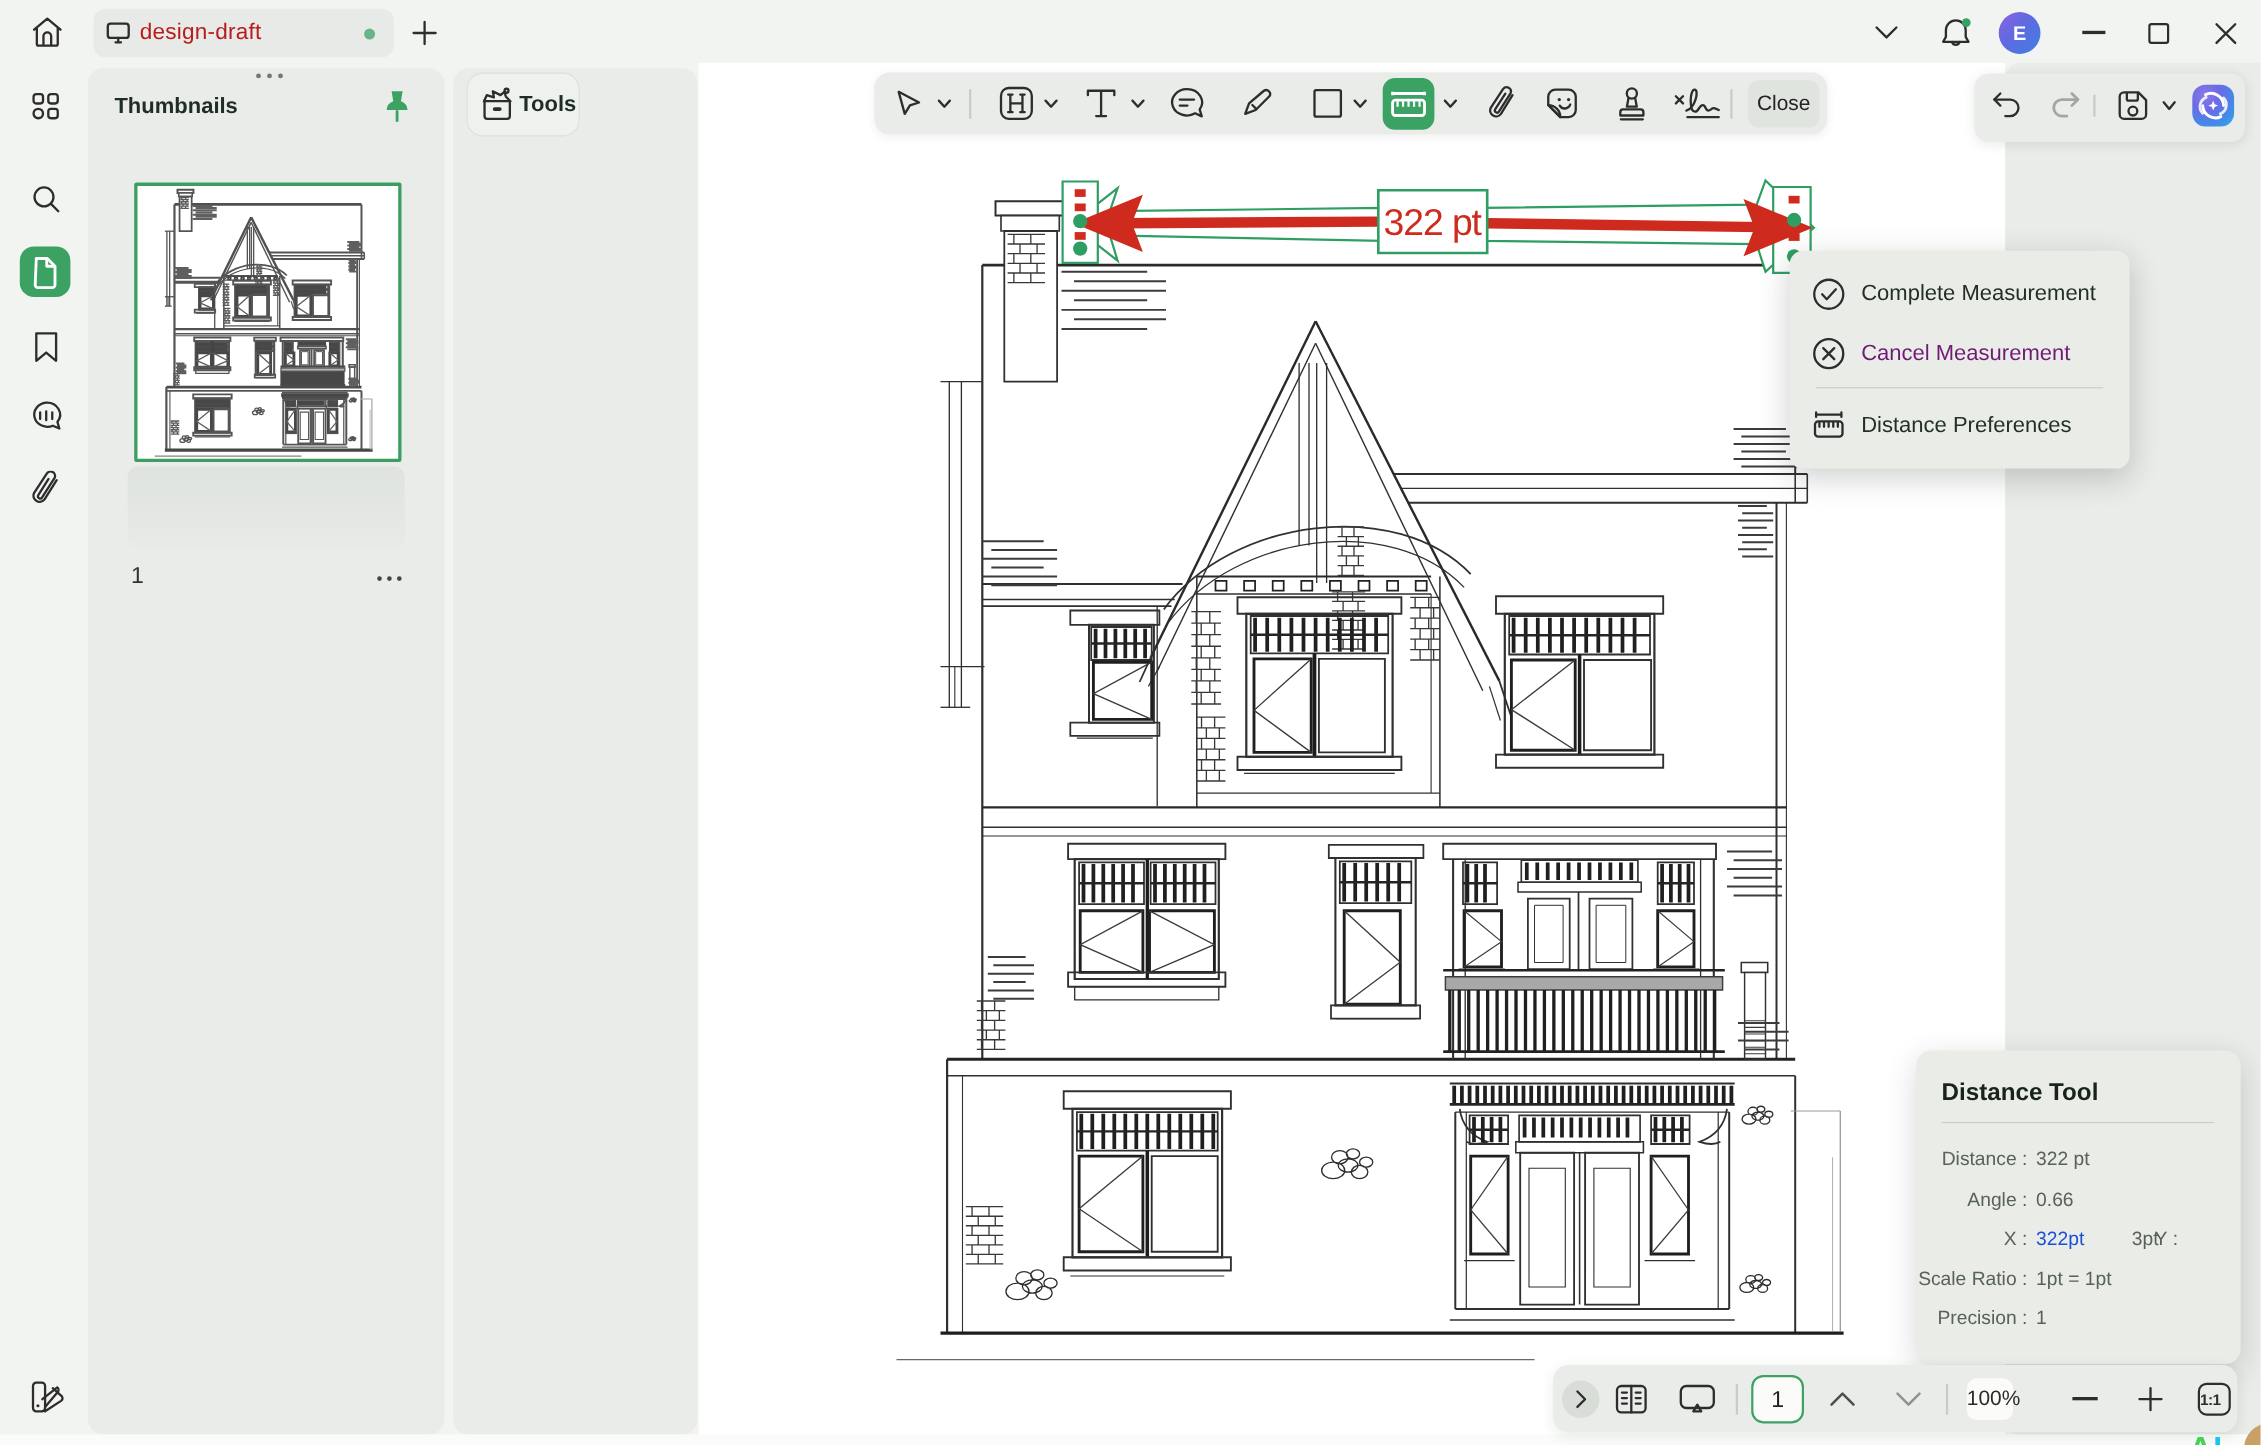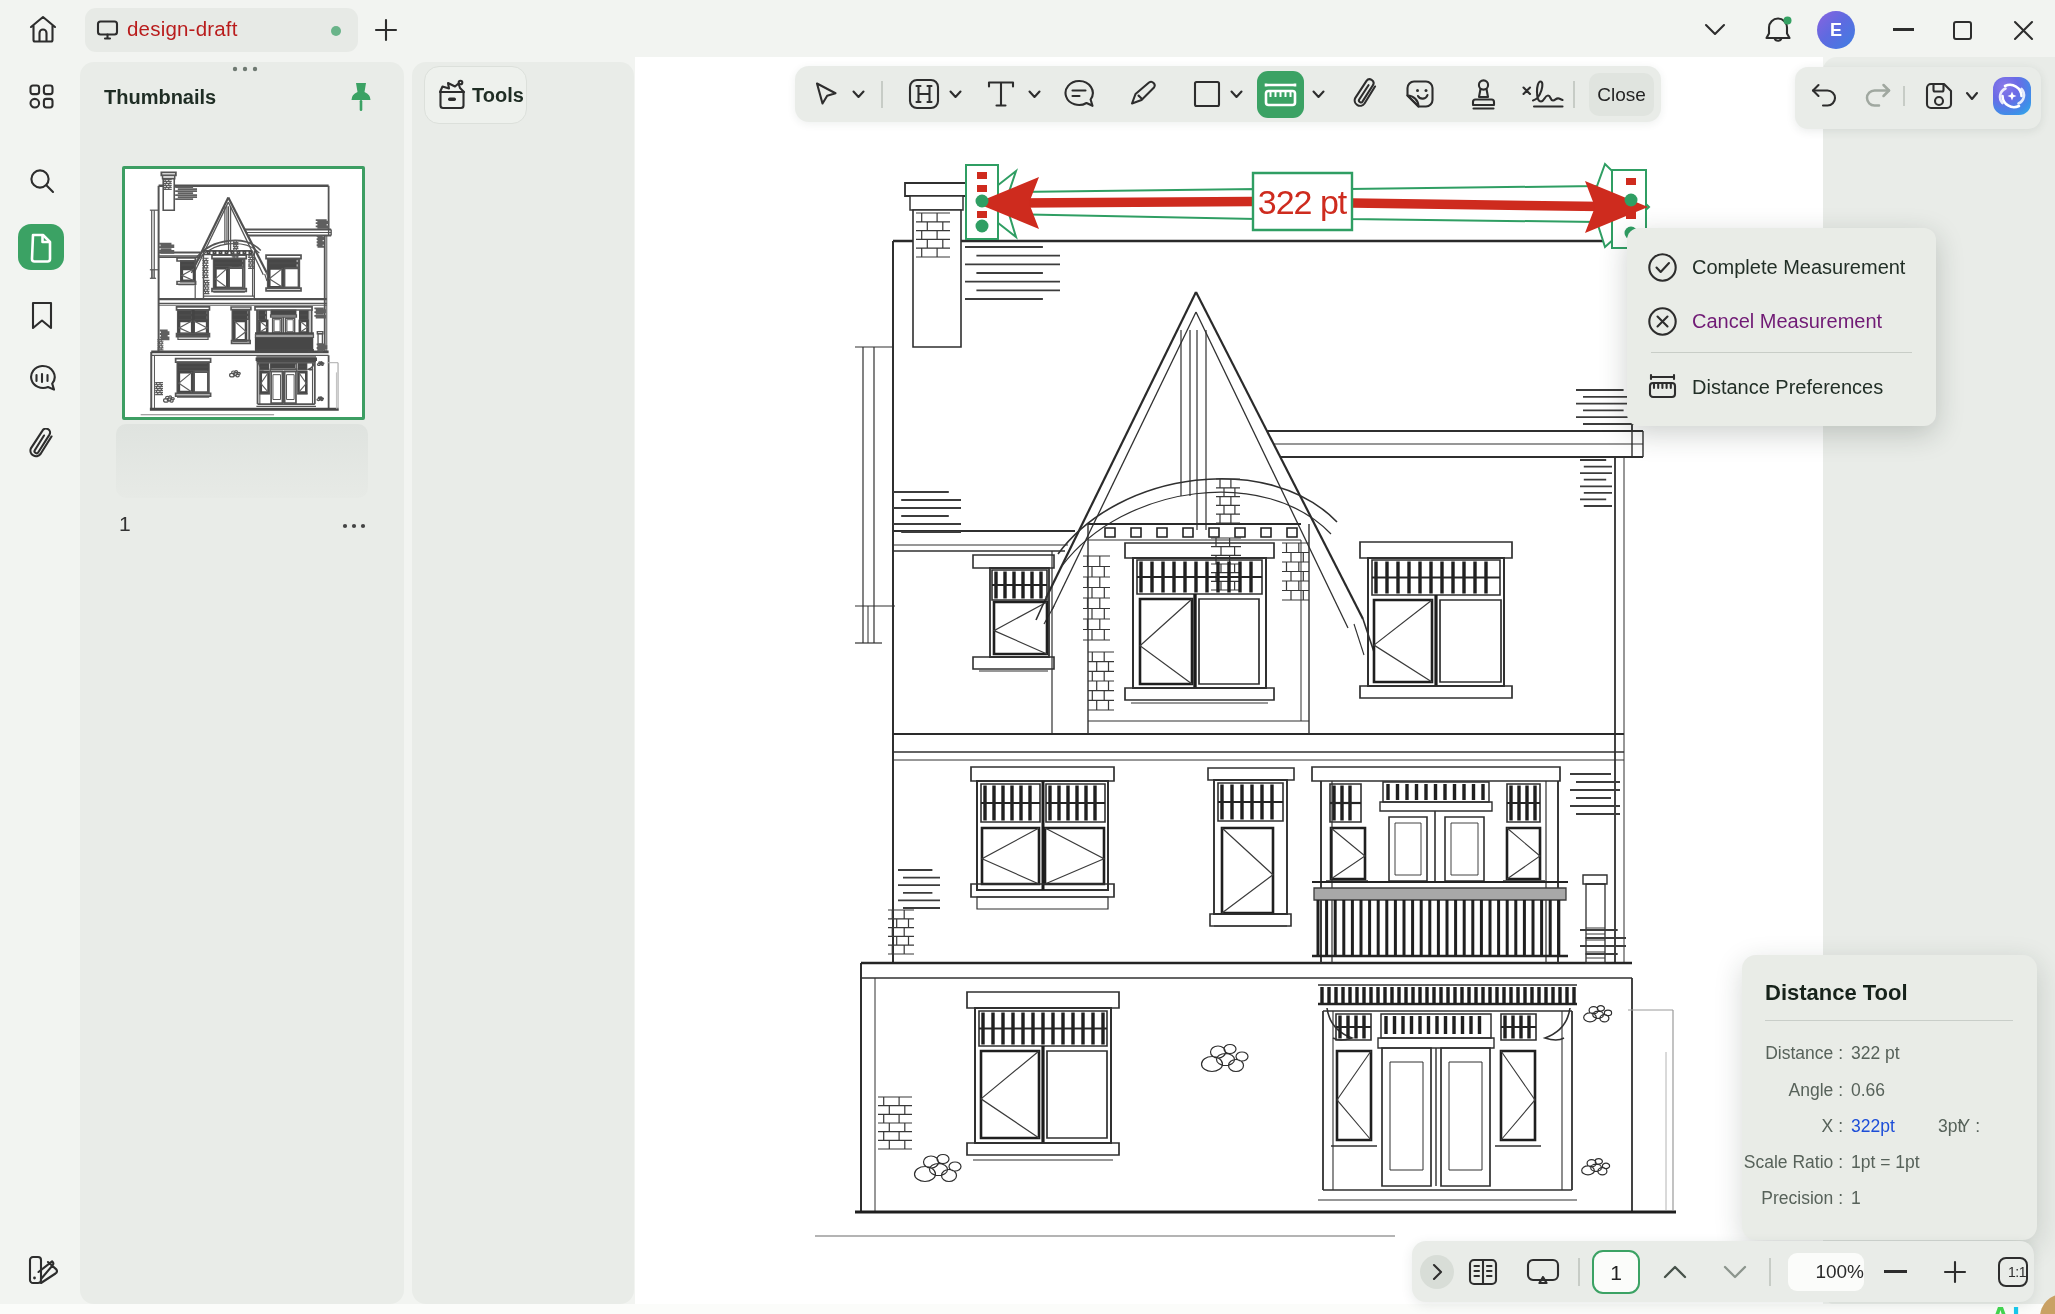--- a/index.html
+++ b/index.html
@@ -567,21 +567,21 @@
     <svg width="24" height="14" viewBox="0 0 24 14">
       <path d="M2 12 L12 2 L22 12" stroke="#47524a" stroke-width="2.3" fill="none" stroke-linecap="round" stroke-linejoin="round"></path>
     </svg>
   </div>
 <div class="abs" style="left:1723px;top:1265px;width:24px;height:14px">
     <svg width="24" height="14" viewBox="0 0 24 14">
       <path d="M2 2 L12 12 L22 2" stroke="#8c958d" stroke-width="2.3" fill="none" stroke-linecap="round" stroke-linejoin="round"></path>
     </svg>
   </div>
 <div class="abs" style="left:1769px;top:1258px;width:2px;height:28px;background:#c7ccc6"></div>
-<div class="abs" style="left:1788px;top:1253px;width:76px;height:38px;background:#fbfcfa;border-radius:9px;text-align:right;line-height:38px;font-size:19px;color:#2b2b2b">100%</div>
+<div class="abs" style="left:1788px;top:1253px;width:42px;height:38px;background:#fbfcfa;border-radius:9px;text-align:right;line-height:38px;font-size:19px;color:#2b2b2b">100%</div>
 <div class="abs" style="left:1884px;top:1270px;width:23px;height:3px;background:#2d2d2d"></div>
 <div class="abs" style="left:1943px;top:1260px;width:24px;height:24px">
     <svg width="24" height="24" viewBox="0 0 24 24">
       <path class="ic" stroke-width="2.6" d="M12 2 v20 M2 12 h20"></path>
     </svg>
   </div>
-<div class="abs" style="left:1998px;top:1257px;width:30px;height:30px;border:2.3px solid #2d2d2d;border-radius:8px;text-align:right;line-height:26px;font-size:14px;font-weight:normal;color:#2d2d2d;letter-spacing:-.5px">1:1</div>
+<div class="abs" style="left:1998px;top:1257px;width:30px;height:30px;border:2.3px solid #2d2d2d;border-radius:8px;text-align:left;line-height:26px;font-size:14px;font-weight:bold;color:#2d2d2d;letter-spacing:-.5px">1:1</div>
 <div class="abs" style="left:1990px;top:1301px;font-size:29px;font-weight:bold;letter-spacing:1px"><span style="color:#42d34f">A</span><span style="color:#17c6e9">I</span></div>
 <div class="abs" style="left:2040px;top:1294px;width:46px;height:46px;border-radius:50%;background:#c9a164"></div>
 </body></html>

